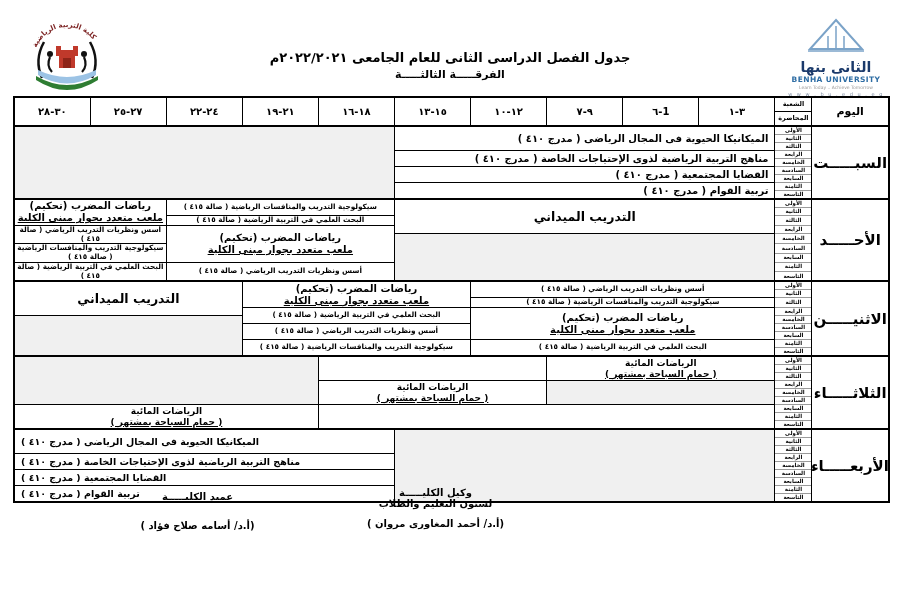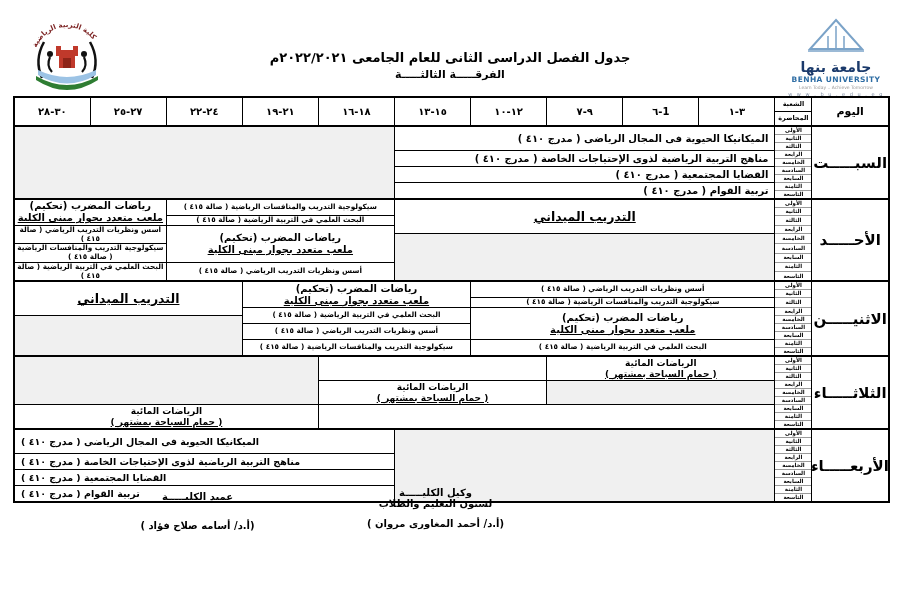--- a/index.html
+++ b/index.html
@@ -27,21 +27,21 @@
   .sec-h .top{border-bottom:1px solid #000;}
   .time{font-size:10px;direction:ltr;}
   .day{font-size:15px;font-weight:bold;text-align:center;}
   .p{font-size:5.5px;font-weight:bold;text-align:center;line-height:7px;
      border-top:1px solid #9a9a9a;border-bottom:none;}
   tr.day-start td{border-top:2px solid #000;}
   .c{font-weight:bold;text-align:center;font-size:9px;line-height:1.2;}
   .c .l2{display:block;text-decoration:underline;}
   .ra{text-align:right;padding-right:6px;font-size:10px;}
   .la{text-align:left;padding-left:6px;font-size:9.5px;}
-  .big{font-size:12.5px;text-decoration:underline;}
+  .big{font-size:12.5px;}
   .sm{font-size:7.3px;margin-top:29px;}
   .two{font-size:10px;}
   .g{background:#f0f0f0;}
   .e{background:#fff;}
   
   .sig{position:absolute;text-align:center;font-weight:bold;font-size:10px;direction:rtl;}
   .sig-right{top:487px;left:348px;width:175px;}
   .sig-left{top:491px;left:105px;width:185px;}
   .sig .name{margin-top:9px;}
   .sig-left .name{margin-top:18px;}
@@ -73,21 +73,21 @@
       <path d="M10 56 Q41 74 72 56 L72 60 Q41 80 10 60 Z" fill="#2e7d32"></path>
     </svg>
   </div>
 
   <div class="benha">
     <svg width="58" height="36" viewBox="0 0 58 36">
       <polygon points="29,2 55,31 3,31" fill="none" stroke="#7ba3c8" stroke-width="2"></polygon>
       <path d="M29 8 L29 31 M21 18 L21 31 M37 18 L37 31" stroke="#7ba3c8" stroke-width="1.5" fill="none"></path>
       <line x1="1" y1="33" x2="57" y2="33" stroke="#7ba3c8" stroke-width="1.5"></line>
     </svg>
-    <div class="ar">جامعة بنها</div>
+    <div class="ar">الثانى بنها</div>
     <div class="en">BENHA UNIVERSITY</div>
     <div class="tag">Learn Today .. Achieve Tomorrow</div>
     <div class="url">w w w . b u . e d u . e g</div>
   </div>
 
   <div class="title-wrap">
     <div class="title-1">جدول الفصل الدراسى الثانى للعام الجامعى ٢٠٢٢/٢٠٢١م</div>
     <div class="title-2">الفرقـــــة الثالثـــــة</div>
   </div>
 

